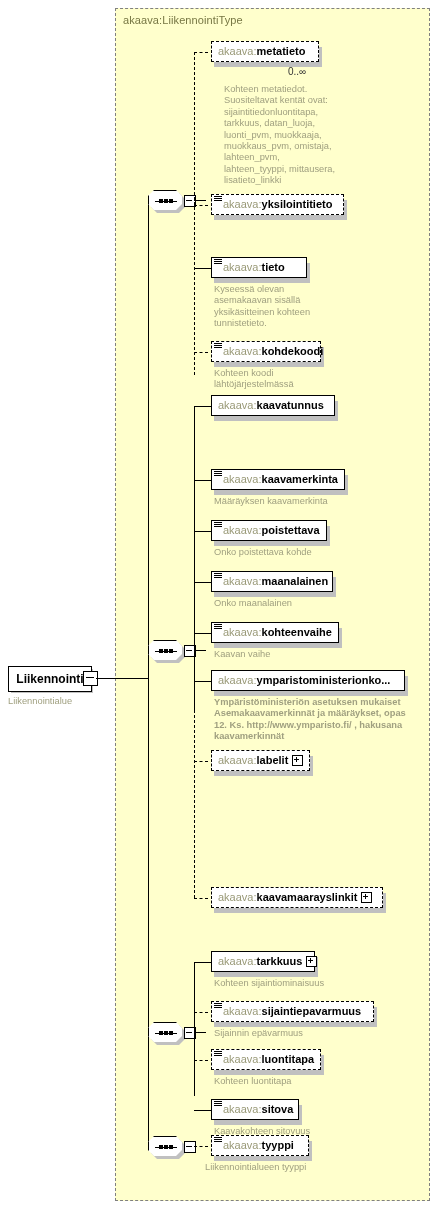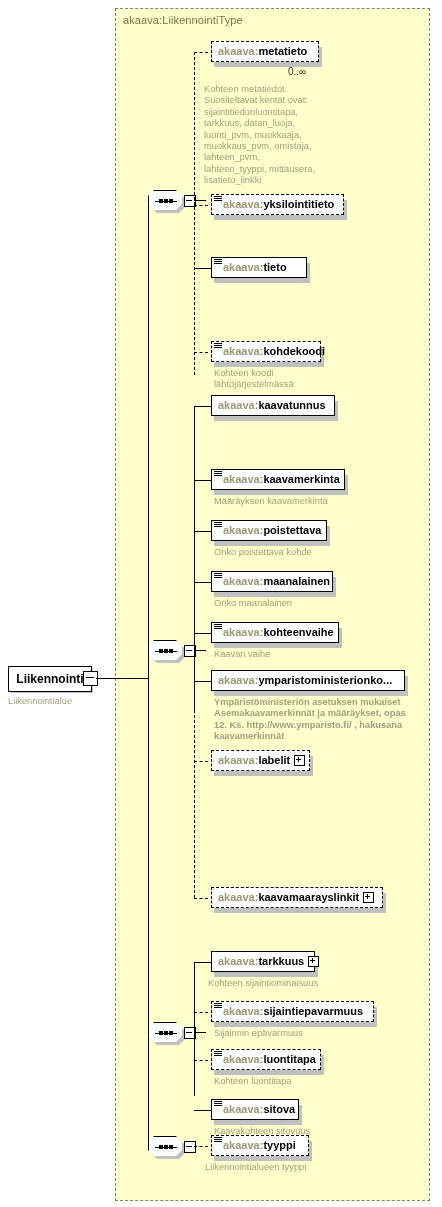--- a/index.html
+++ b/index.html
@@ -34,21 +34,21 @@
     font-size:11px;
     line-height:1;
   }
   .node.solid{border:1px solid #000000;}
   .node.dashed{border:1px dashed #000000;background:#ffffff;}
   .shadow{
     position:absolute;
     background:#c0c0c0;
     z-index:0;
   }
-  .ns{color:#999977;font-weight:bold;}
+  .ns{color:#999977;font-weight:normal;}
   .nm{color:#000000;font-weight:bold;}
 
   
   .seqicon{
     position:absolute;left:2px;top:1px;width:8px;height:6px;
   }
   .seqicon i{display:block;background:#000;height:1px;margin-bottom:1px;}
   .seqicon i:nth-child(1){width:8px;}
   .seqicon i:nth-child(2){width:8px;}
   .seqicon i:nth-child(3){width:8px;}
@@ -153,21 +153,21 @@
 
   <div class="dvl" style="position:absolute;left:194px;top:52px;height:323px;"></div>
 
   <div class="dhl" style="position:absolute;left:194px;top:52px;width:14px;"></div>
   <div class="shadow" style="left:214px;top:47px;width:108px;height:20px;"></div>
   <div class="node dashed" style="left:211px;top:41px;width:108px;">
     <span class="ns">akaava:</span>
       <span class="nm">metatieto</span>
   </div>
   <div class="card" style="left:288px;top:66px;">0..∞</div>
-  <div class="note" style="left:204px;top:84px;width:112px;">Kohteen metatiedot.
+  <div class="note" style="left:224px;top:84px;width:112px;">Kohteen metatiedot.
 Suositeltavat kentät ovat:
 sijaintitiedonluontitapa,
 tarkkuus, datan_luoja,
 luonti_pvm, muokkaaja,
 muokkaus_pvm, omistaja,
 lahteen_pvm,
 lahteen_tyyppi, mittausera,
 lisatieto_linkki</div>
 
   <div class="dhl" style="position:absolute;left:194px;top:205px;width:14px;"></div>
@@ -186,20 +186,24 @@
   <div class="shadow" style="left:214px;top:263px;width:96px;height:20px;"></div>
   <div class="node solid" style="left:211px;top:257px;width:96px;">
     <span class="seqicon">
         <i></i>
         <i></i>
         <i></i>
       </span>
     <span class="ns" style="margin-left:5px;">akaava:</span>
       <span class="nm">tieto</span>
   </div>
+  <div class="note" style="left:214px;top:284px;width:120px;">Kyseessä olevan
+asemakaavan sisällä
+yksikäsitteinen kohteen
+tunnistetieto.</div>
 
   <div class="dhl" style="position:absolute;left:194px;top:352px;width:14px;"></div>
   <div class="shadow" style="left:214px;top:347px;width:110px;height:20px;"></div>
   <div class="node dashed" style="left:211px;top:341px;width:110px;">
     <span class="seqicon">
         <i></i>
         <i></i>
         <i></i>
       </span>
     <span class="ns" style="margin-left:5px;">akaava:</span>
@@ -325,21 +329,21 @@
   <div class="ln hl" style="left:194px;top:1032px;width:12px;"></div>
   <div class="ln vl" style="left:194px;top:962px;height:134px;"></div>
 
   <div class="ln hl" style="left:194px;top:962px;width:18px;"></div>
   <div class="shadow" style="left:214px;top:957px;width:104px;height:20px;"></div>
   <div class="node solid" style="left:211px;top:951px;width:104px;">
     <span class="ns">akaava:</span>
       <span class="nm">tarkkuus</span>
     <span class="plus"></span>
   </div>
-  <div class="note" style="left:208px;top:978px;width:150px;">Kohteen sijaintiominaisuus</div>
+  <div class="note" style="left:214px;top:978px;width:150px;">Kohteen sijaintiominaisuus</div>
 
   <div class="dhl" style="position:absolute;left:194px;top:1012px;width:14px;"></div>
   <div class="shadow" style="left:214px;top:1007px;width:163px;height:20px;"></div>
   <div class="node dashed" style="left:211px;top:1001px;width:163px;">
     <span class="seqicon">
         <i></i>
         <i></i>
         <i></i>
       </span>
     <span class="ns" style="margin-left:5px;">akaava:</span>

